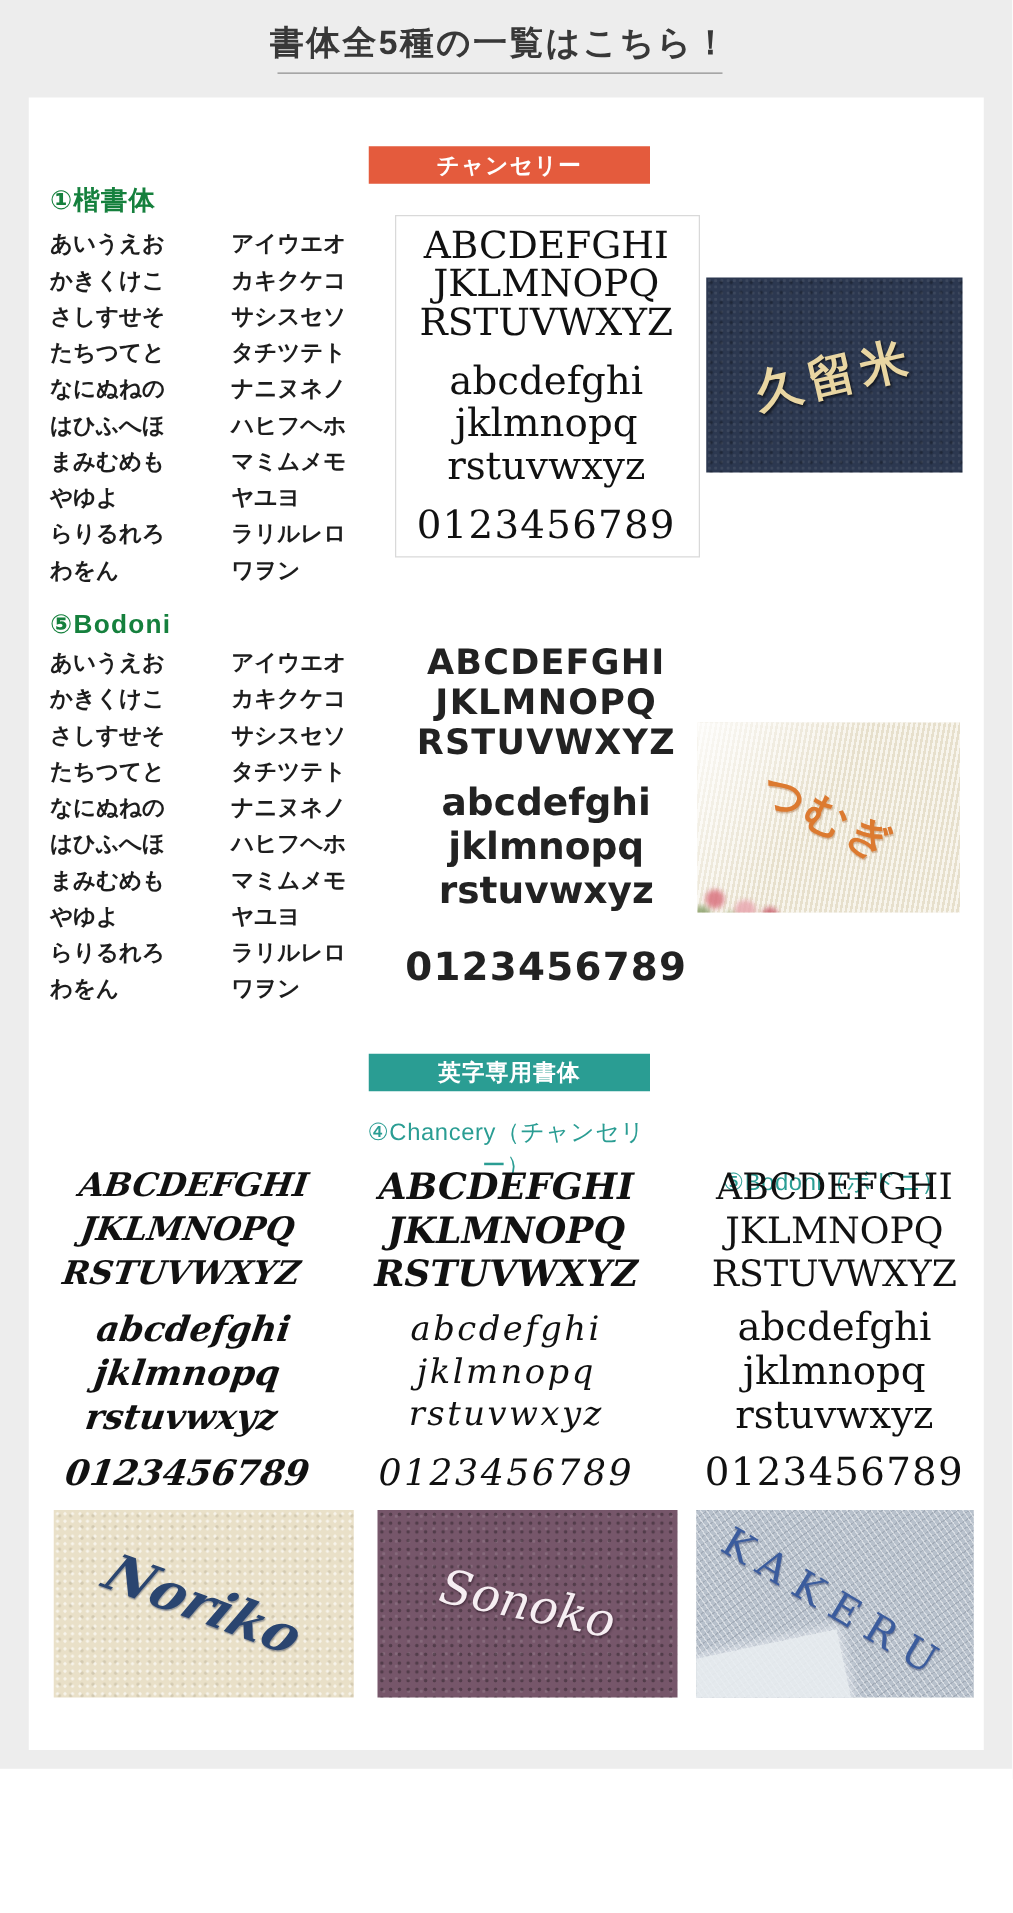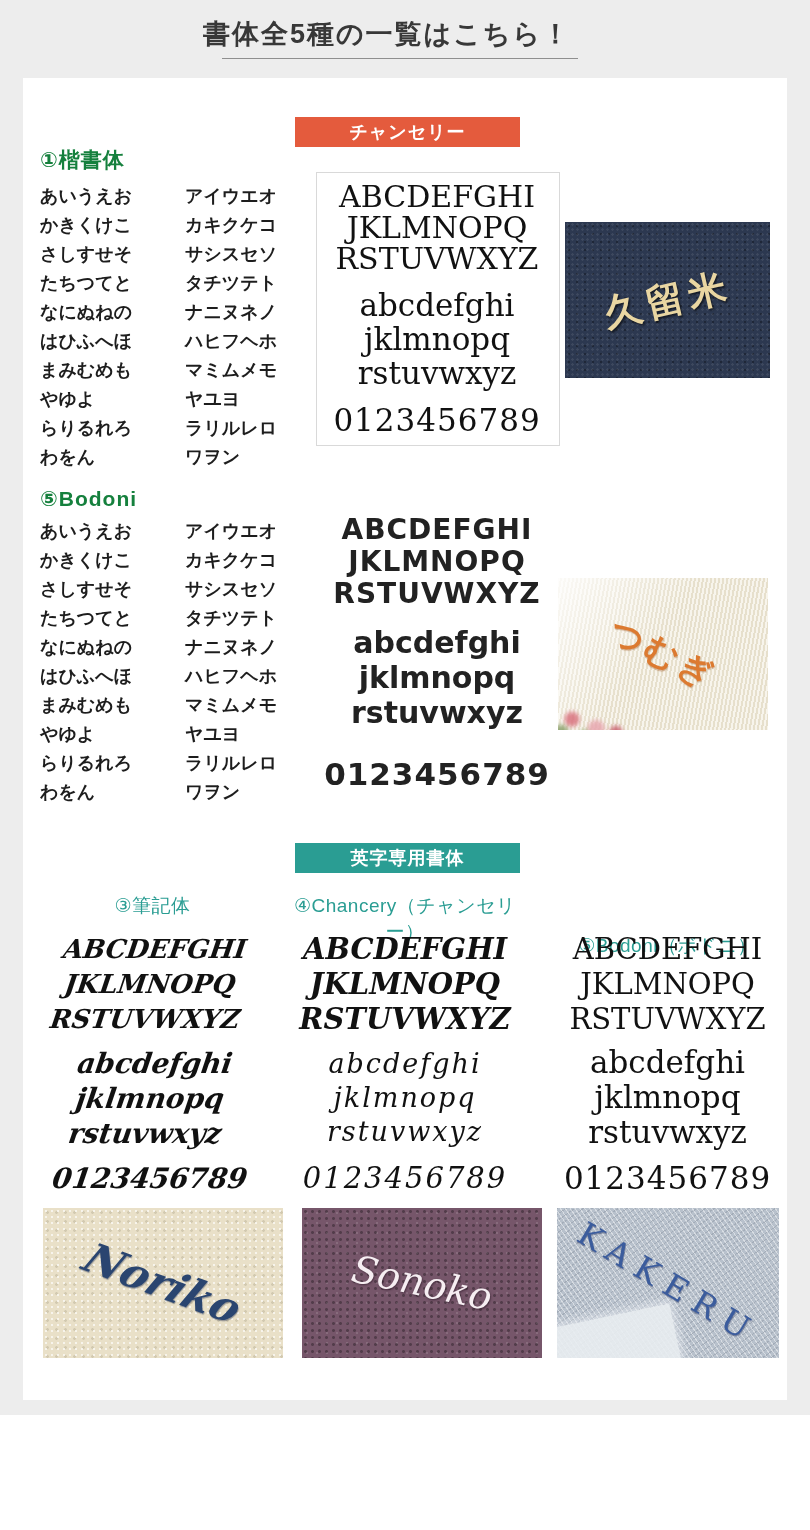--- a/index.html
+++ b/index.html
@@ -14,21 +14,21 @@
     position:absolute;left:23px;top:78px;width:764px;height:1322px;
     background:#ffffff;
   }
   .bottom-strip{
     position:absolute;left:0;top:1415px;width:810px;height:115px;
     background:#ffffff;
   }
   .title{
     position:absolute;left:0;top:16px;width:774px;
     text-align:center;font-size:27px;font-weight:bold;color:#383838;
-    letter-spacing:2px;margin:0;
+    letter-spacing:2px;margin:0;padding-left:13px;
   }
   .title-underline{
     position:absolute;left:222px;top:58px;width:356px;height:1px;background:#8f8f8f;
   }
   .badge{
     position:absolute;width:225px;height:30px;line-height:30px;
     text-align:center;color:#ffffff;font-size:18px;font-weight:bold;letter-spacing:1px;
   }
   .badge.red{background:#e45b3d;left:295px;top:117px;}
   .badge.teal{background:#2a9d93;left:295px;top:843px;text-align:center;}
@@ -250,21 +250,20 @@
   <div class="sans-lines m-digits">0123456789</div>
   <div class="towel towel-tsumugi">
     <div class="floral"></div>
     <div class="stitch">
       <span>つむぎ</span>
     </div>
   </div>
 
   <div class="badge teal">英字専用書体</div>
 
-  <div class="eng-header eh-1">③筆記体</div>
   <div class="eng-header eh-2">④Chancery（チャンセリー）</div>
   <div class="eng-header eh-3">⑤Bodoni（ボドニ）</div>
 
   <div class="eng-col ec-1 script-style">
     <div class="upper">ABCDEFGHI
 JKLMNOPQ
 RSTUVWXYZ</div>
     <div class="lower">abcdefghi
 jklmnopq
 rstuvwxyz</div>

